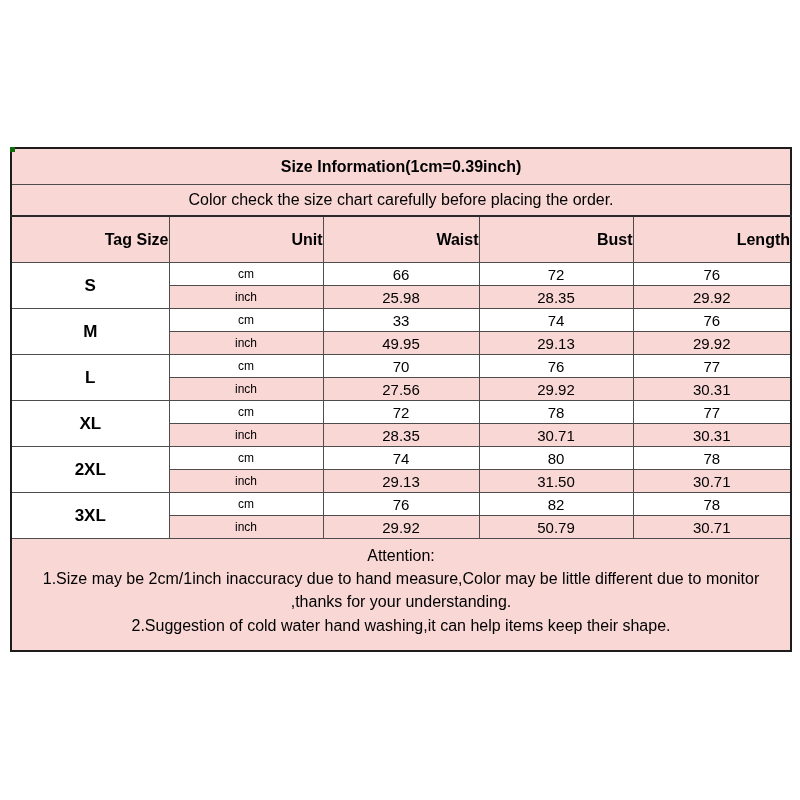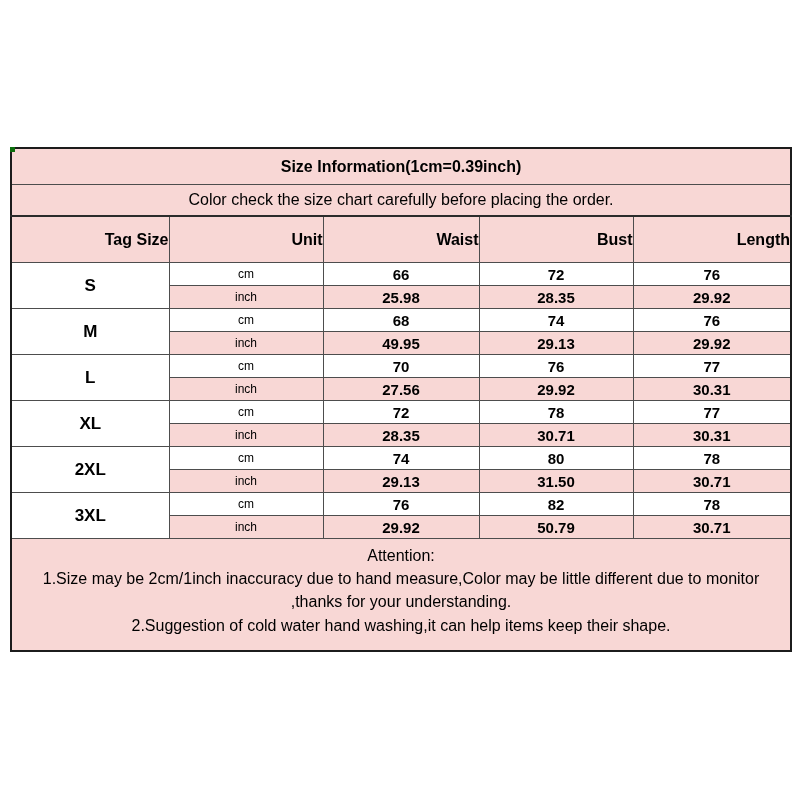--- a/index.html
+++ b/index.html
@@ -49,21 +49,21 @@
     font-size: 16px;
     font-weight: bold;
     text-align: right;
   }
   tr.data-row { height: 23px; }
   td.size-cell {
     font-size: 17px;
     font-weight: bold;
   }
   td.unit-cell { font-size: 12px; }
-  td.value-cell { font-size: 15px; font-weight: bold; }
+  td.value-cell { font-size: 15px; }
   tr.attention-row td {
     height: 100px;
     text-align: center;
     vertical-align: top;
     padding: 5px 8px 6px 8px;
     font-size: 16px;
     line-height: 1.45;
   }
   .corner-mark {
     position: absolute;
@@ -115,21 +115,21 @@
         </tr>
         <tr class="data-row">
           <td class="unit-cell bg-pink">inch</td>
           <td class="value-cell bg-pink">25.98</td>
           <td class="value-cell bg-pink">28.35</td>
           <td class="value-cell bg-pink">29.92</td>
         </tr>
         <tr class="data-row">
           <td rowspan="2" class="size-cell bg-white">M</td>
           <td class="unit-cell bg-white">cm</td>
-          <td class="value-cell bg-white">68</td>
+          <td class="value-cell bg-white">33</td>
           <td class="value-cell bg-white">74</td>
           <td class="value-cell bg-white">76</td>
         </tr>
         <tr class="data-row">
           <td class="unit-cell bg-pink">inch</td>
           <td class="value-cell bg-pink">49.95</td>
           <td class="value-cell bg-pink">29.13</td>
           <td class="value-cell bg-pink">29.92</td>
         </tr>
         <tr class="data-row">

